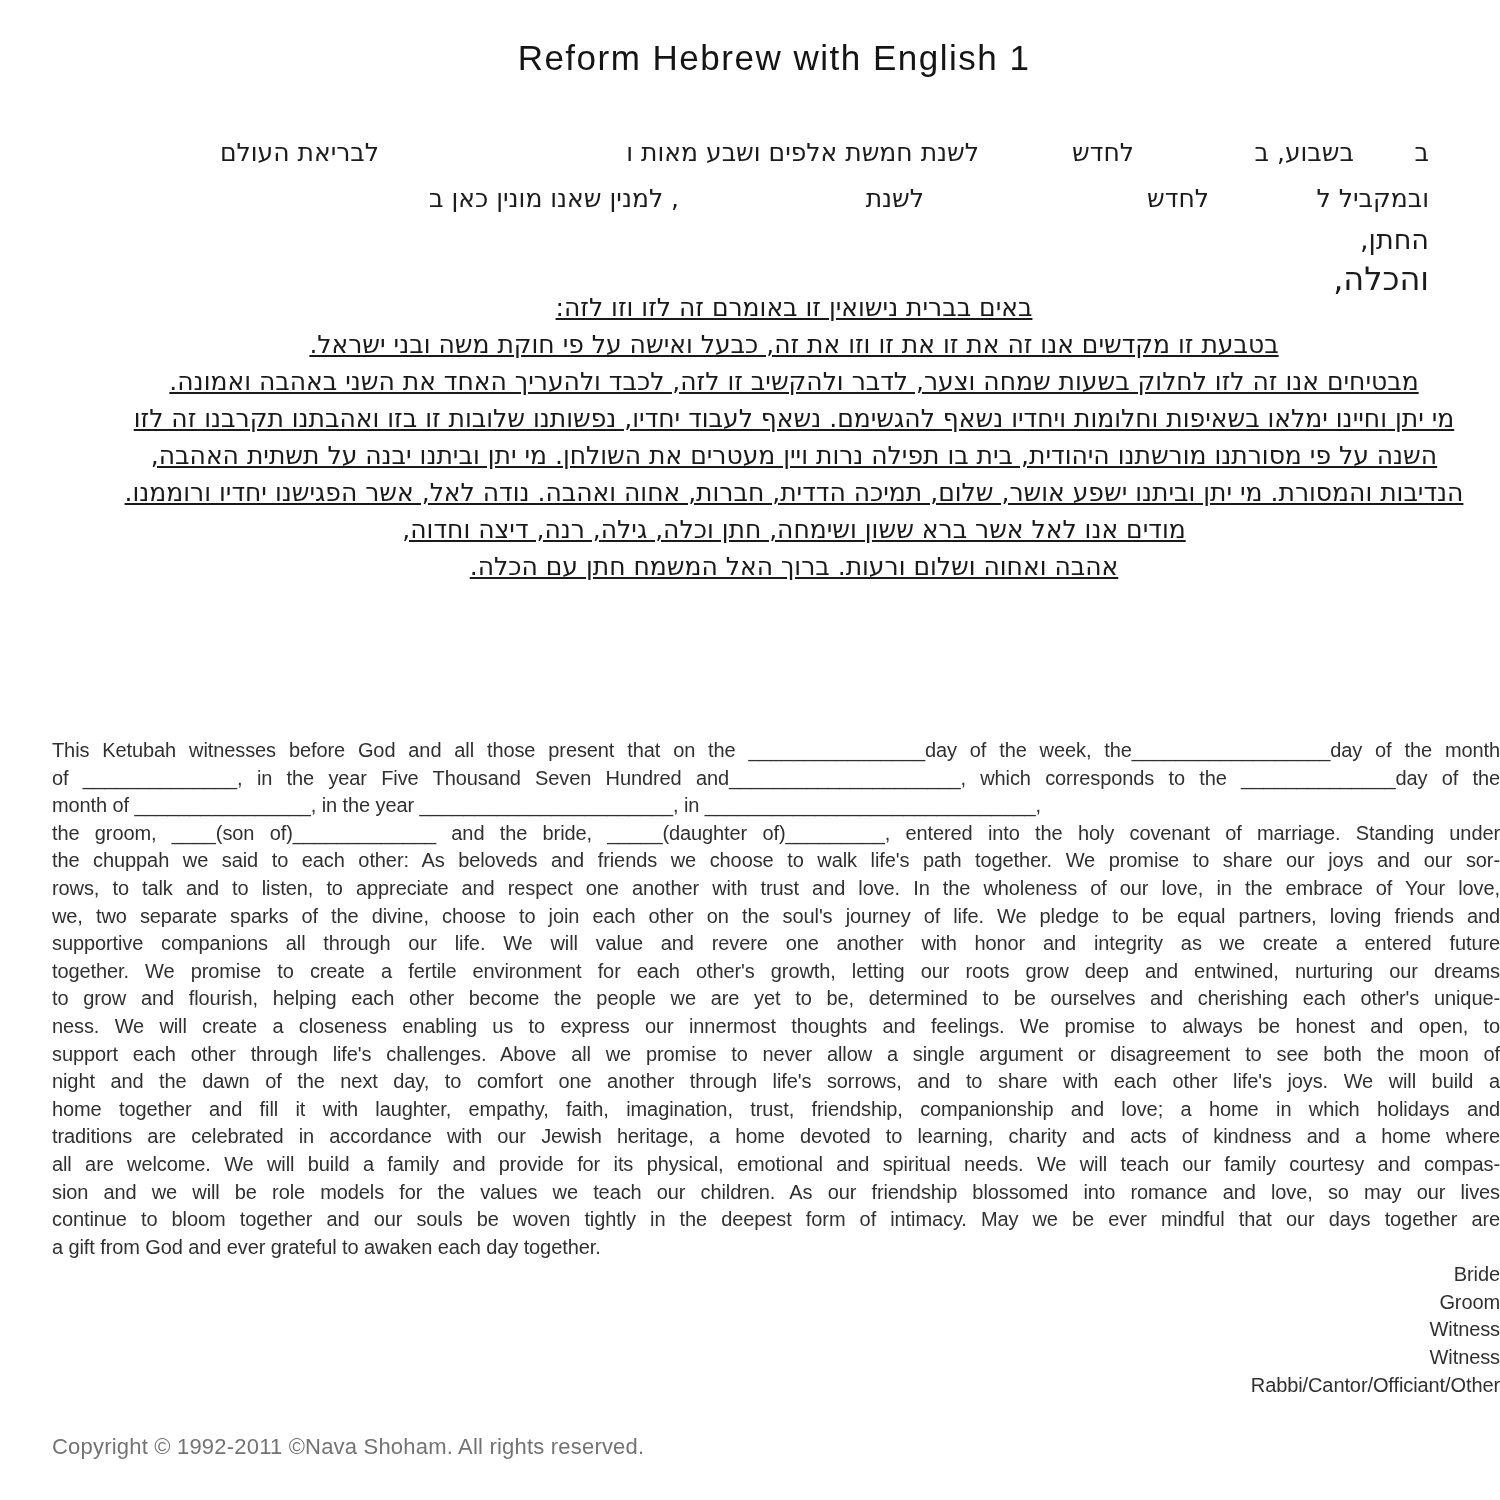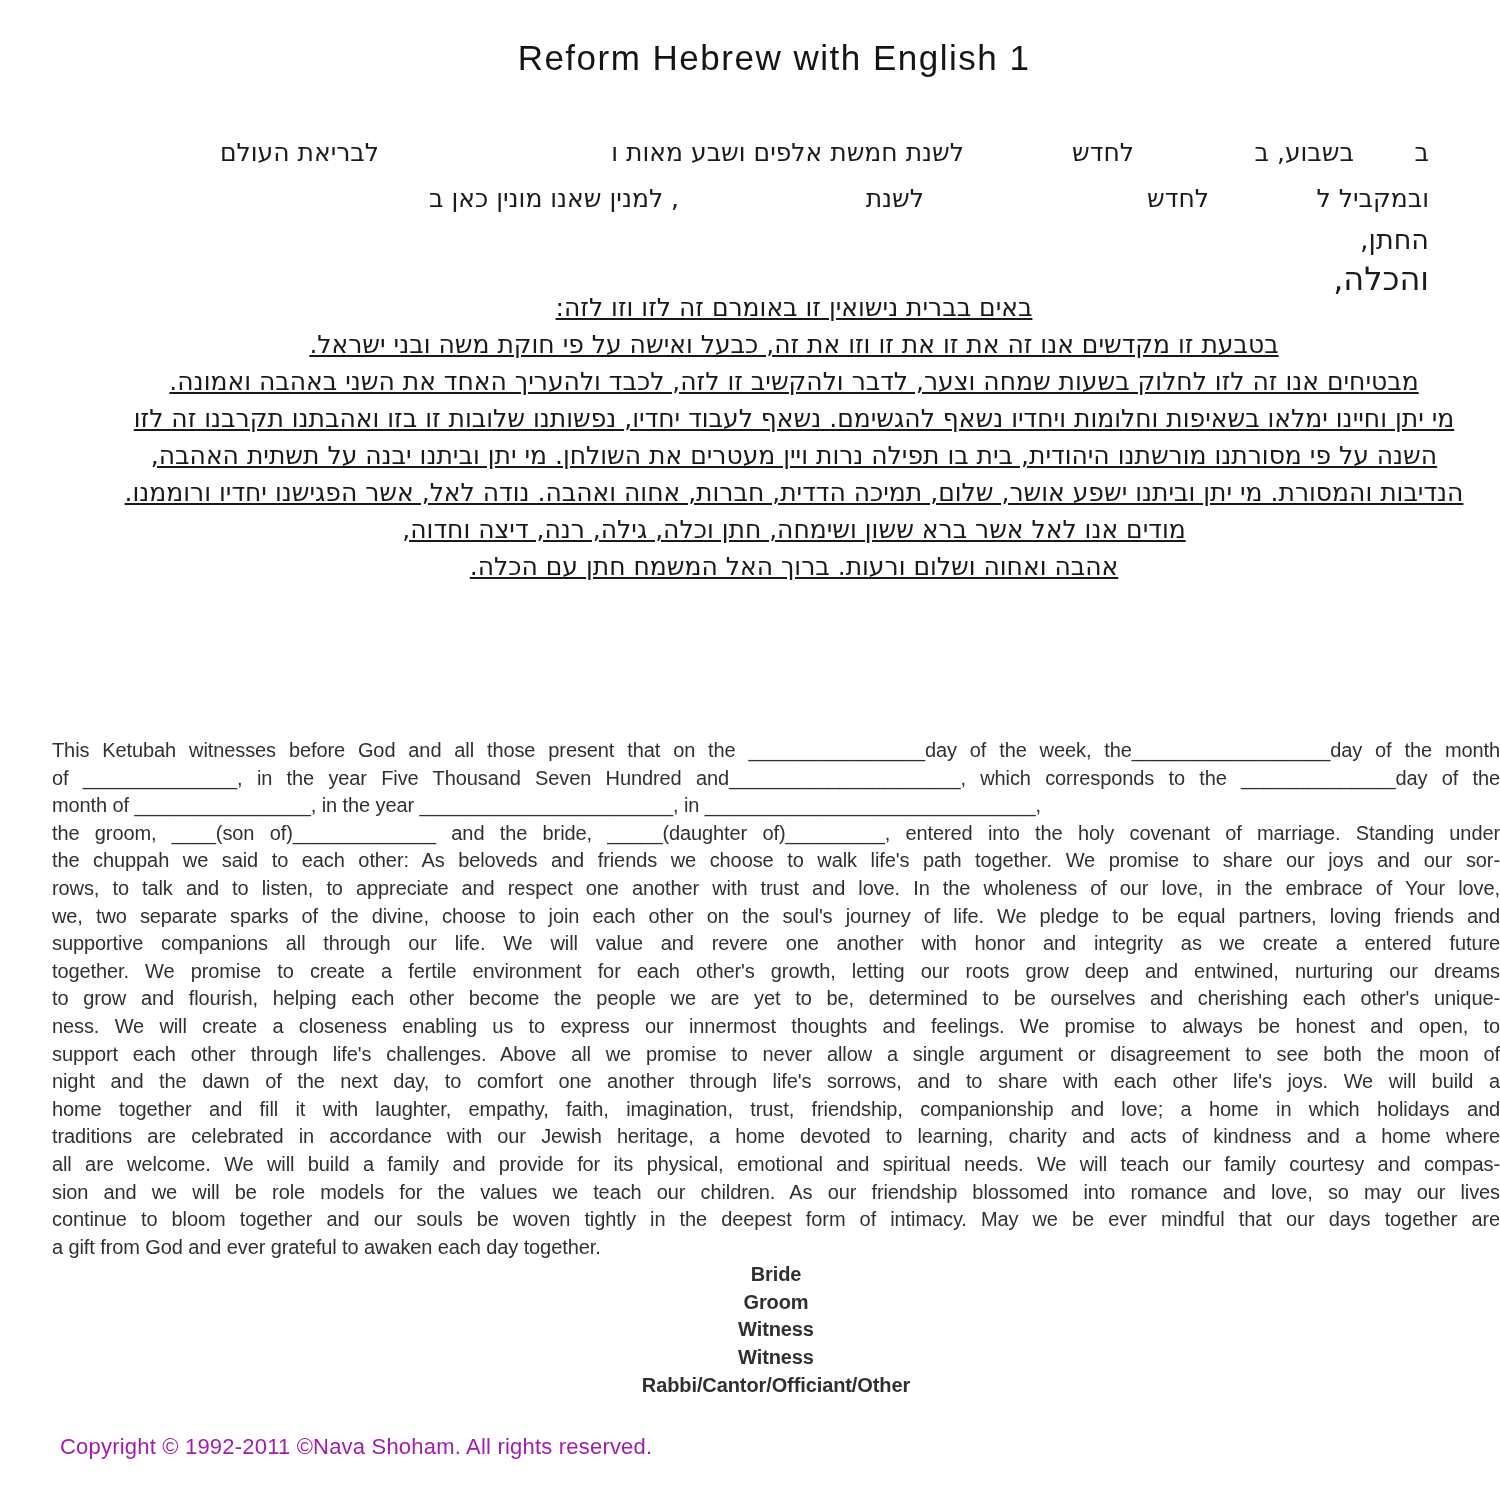--- a/index.html
+++ b/index.html
@@ -23,21 +23,21 @@
     font-family:"DejaVu Sans", sans-serif;
     font-size:25px;color:#1c1c1c;
   }
   .heb-row{position:absolute;left:0;right:0;height:36px;}
   .row1{top:0;}
   .row2{top:46px;}
   .heb-seg{position:absolute;top:0;white-space:nowrap;direction:rtl;unicode-bidi:isolate;}
   .row1 .heb-seg:nth-child(1){right:95px;}
   .row1 .heb-seg:nth-child(2){right:170px;}
   .row1 .heb-seg:nth-child(3){right:390px;}
-  .row1 .heb-seg:nth-child(4){right:560px;}
+  .row1 .heb-seg:nth-child(4){right:545px;}
   .row1 .heb-seg:nth-child(5){right:1145px;}
   .row2 .heb-seg:nth-child(1){right:95px;}
   .row2 .heb-seg:nth-child(2){right:315px;}
   .row2 .heb-seg:nth-child(3){right:600px;}
   .row2 .heb-seg:nth-child(4){right:845px;}
   .heb-groom{position:absolute;top:86px;right:95px;font-size:27px;direction:rtl;}
   .heb-bride{position:absolute;top:122px;right:95px;font-size:32px;direction:rtl;}
   
   .heb-body{
     position:absolute;top:289px;left:85px;width:1370px;
@@ -47,24 +47,24 @@
   }
   .heb-line{text-align:center;white-space:nowrap;text-decoration:underline;}
   
   .eng-section{
     position:absolute;top:737px;left:28px;width:1448px;
     font-size:20px;line-height:27.6px;color:#303030;
     letter-spacing:-0.1px;
   }
   .eng-line{text-align:justify;text-align-last:justify;}
   .eng-line.no-just{text-align-last:left;}
-  .sig-line{text-align:center;font-weight:bold;}
+  .sig-line{text-align:right;}
   .copyright{
-    position:absolute;top:1434px;left:36px;
-    font-size:22px;color:#a21caf;letter-spacing:0.2px;
+    position:absolute;top:1434px;left:28px;
+    font-size:22px;color:#737373;letter-spacing:0.2px;
   }
 </style>
 </head>
 <body>
 
 <div class="page">
 
   <h1 class="title">Reform Hebrew with English 1</h1>
 
   <div class="heb-header">

